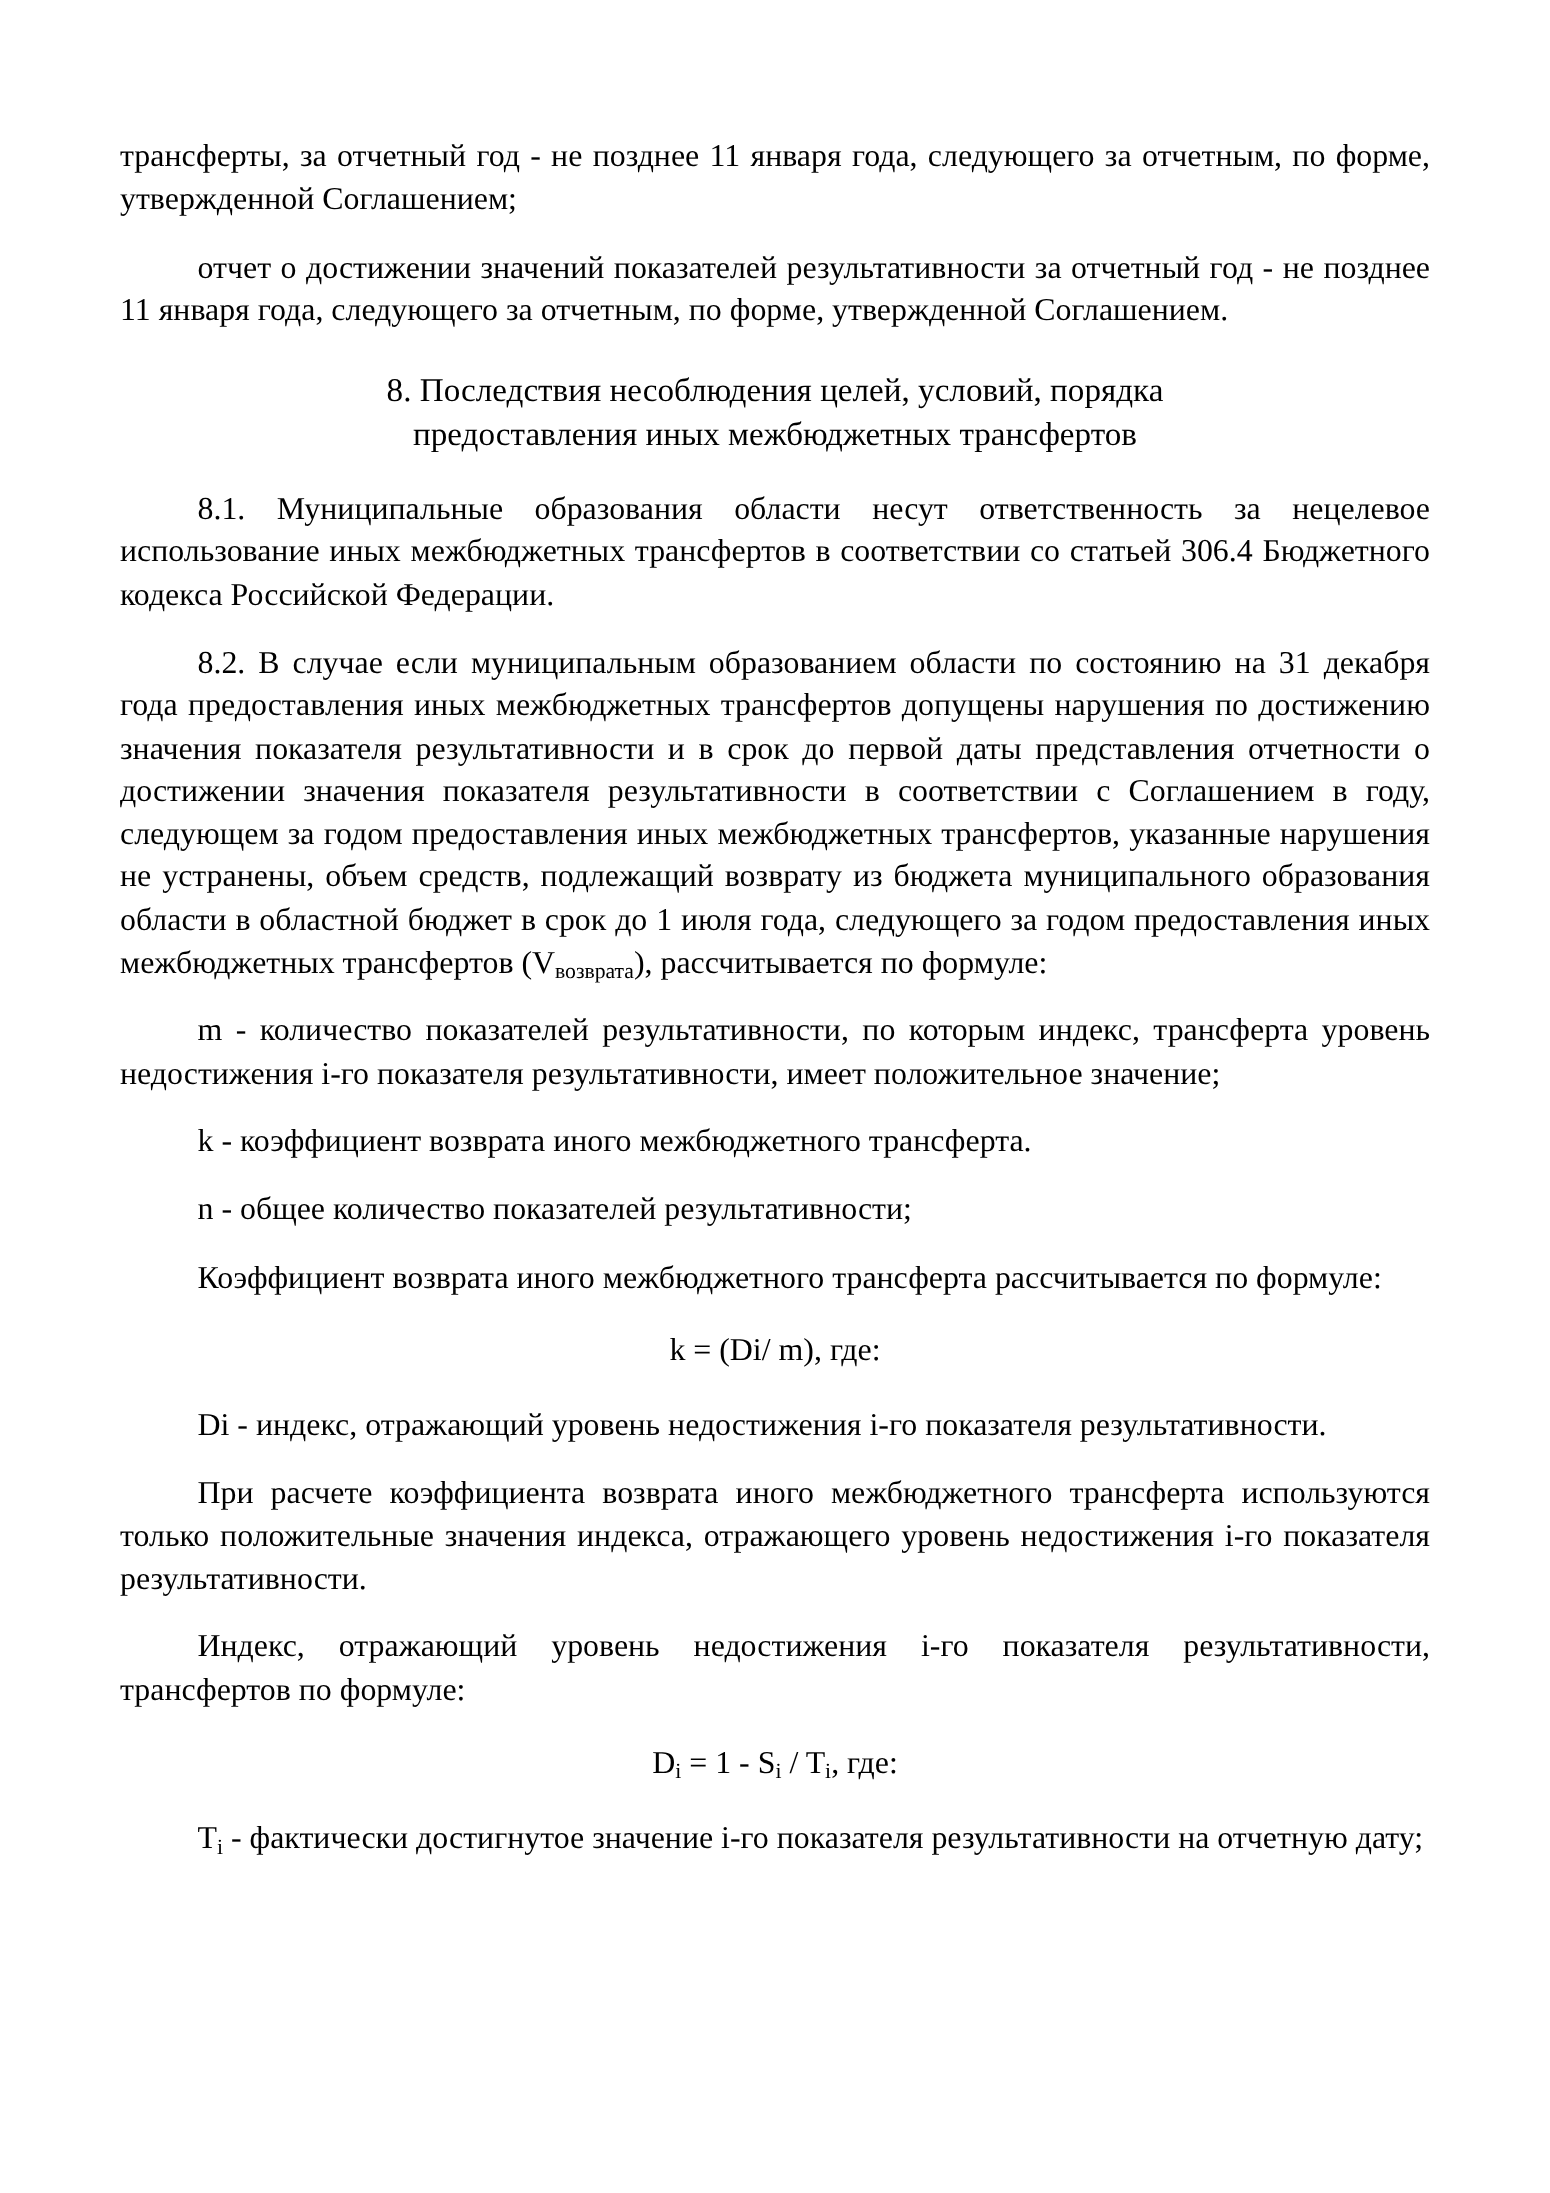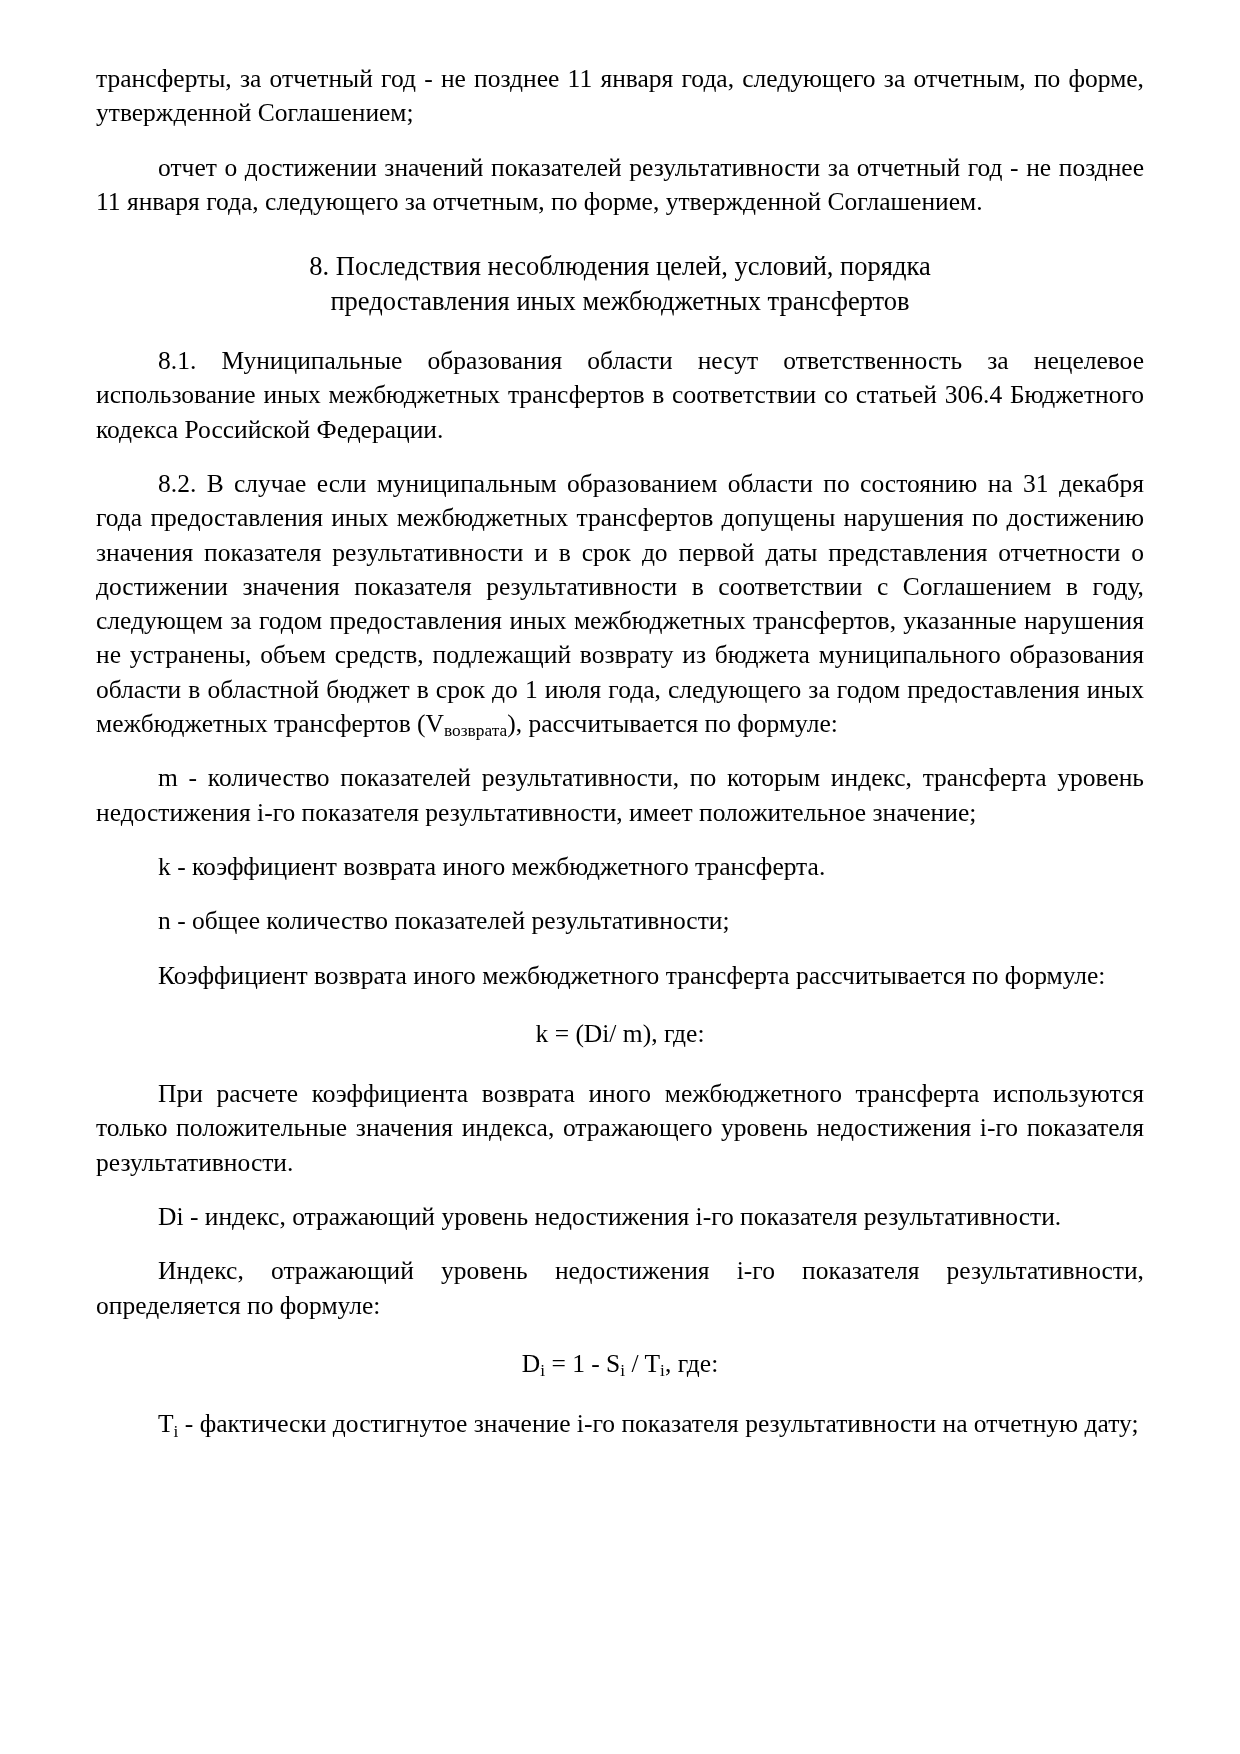--- a/index.html
+++ b/index.html
@@ -12,21 +12,21 @@
     width: 1240px;
     height: 1754px;
     font-family: "Liberation Serif", "DejaVu Serif", serif;
     color: #000000;
     -webkit-font-smoothing: antialiased;
   }
   .page {
     box-sizing: border-box;
     width: 1240px;
     height: 1700px;
-    padding: 62px 96px 110px 96px;
+    padding: 108px 96px 110px 96px;
     position: relative;
     background: #ffffff;
   }
   .doc-body {
     font-size: 25.5px;
     line-height: 1.345;
     text-align: justify;
     text-justify: inter-word;
   }
   p {
@@ -93,24 +93,24 @@
     <p class="para">m - количество показателей результативности, по которым индекс, трансферта уровень недостижения i-го показателя результативности, имеет положительное значение;</p>
 
     <p class="para">k - коэффициент возврата иного межбюджетного трансферта.</p>
 
     <p class="para">n - общее количество показателей результативности;</p>
 
     <p class="para">Коэффициент возврата иного межбюджетного трансферта рассчитывается по формуле:</p>
 
     <p class="formula">k = (Di/ m), где:</p>
 
+    <p class="para">Di - индекс, отражающий уровень недостижения i-го показателя результативности.</p>
+
     <p class="para">При расчете коэффициента возврата иного межбюджетного трансферта используются только положительные значения индекса, отражающего уровень недостижения i-го показателя результативности.</p>
 
-    <p class="para">Di - индекс, отражающий уровень недостижения i-го показателя результативности.</p>
-
-    <p class="para">Индекс, отражающий уровень недостижения i-го показателя результативности, определяется по формуле:</p>
+    <p class="para">Индекс, отражающий уровень недостижения i-го показателя результативности, трансфертов по формуле:</p>
 
     <p class="formula"><span class="var">D</span><sub>i</sub><span> = 1 - S</span><sub>i</sub><span> / T</span><sub>i</sub><span>, где:</span></p>
 
     <p class="para"><span class="var">T</span><sub>i</sub><span> - фактически достигнутое значение i-го показателя результативности на отчетную дату;</span></p>
 
   </div>
 </div>
 
 </body></html>

